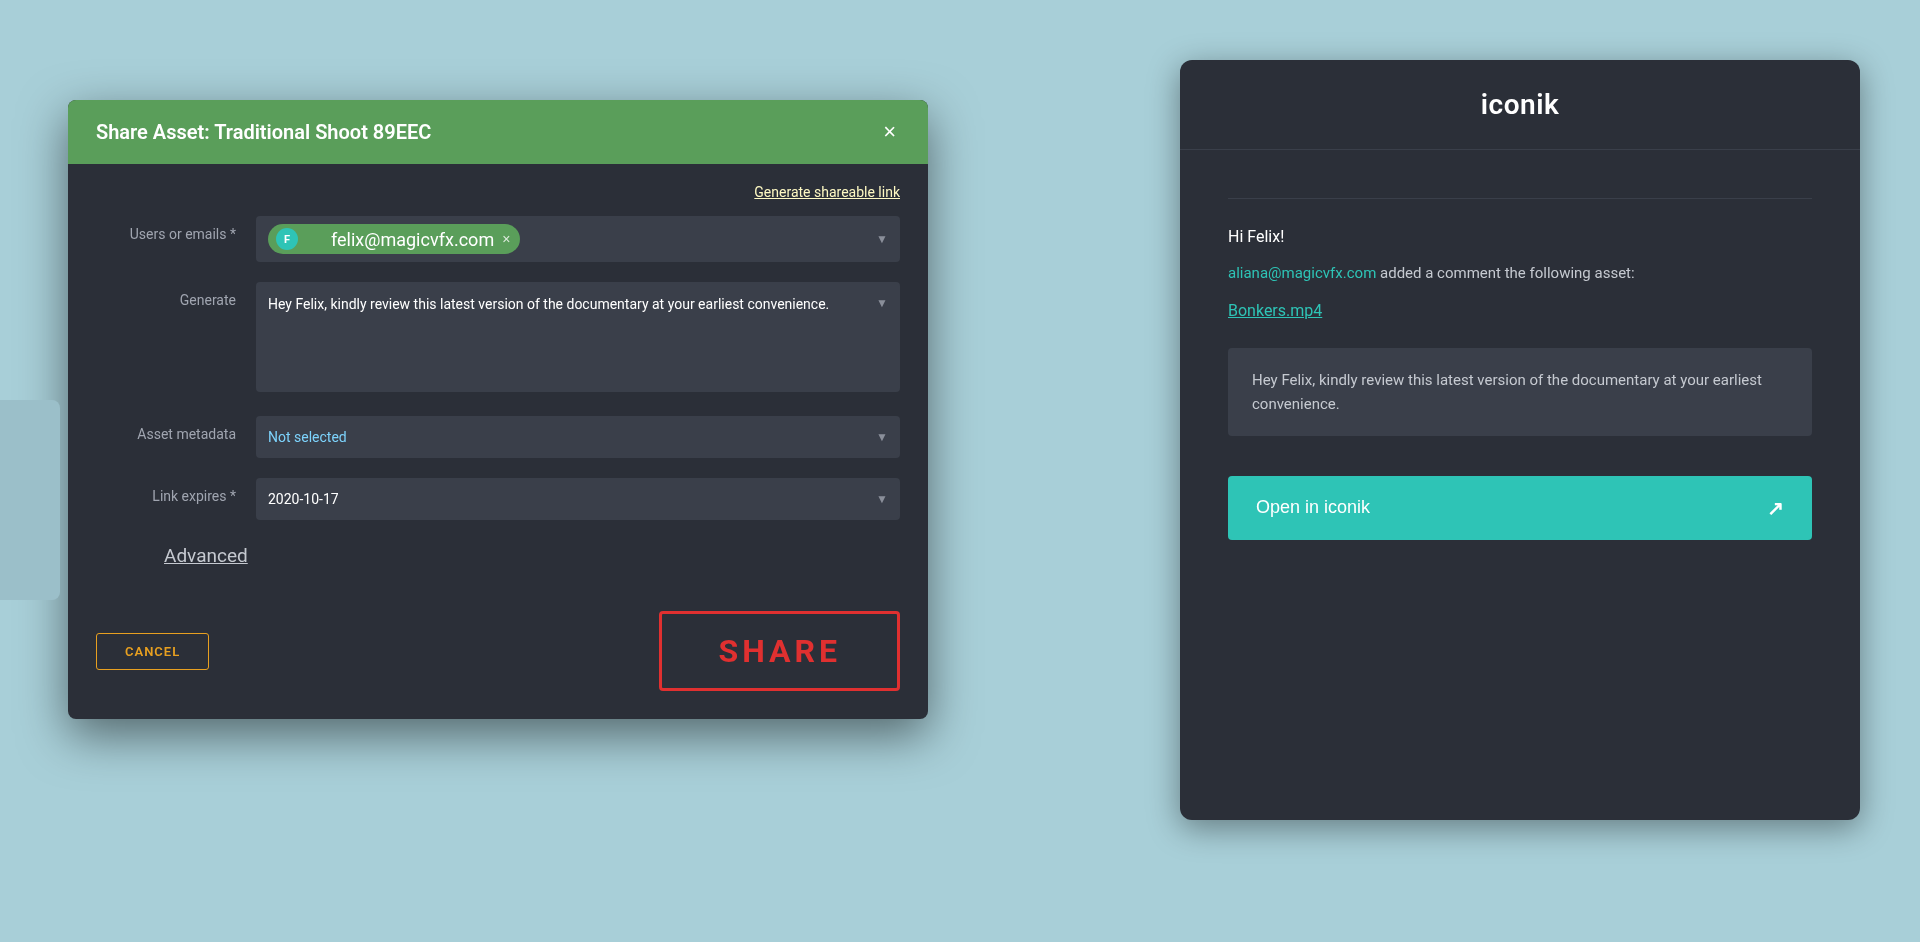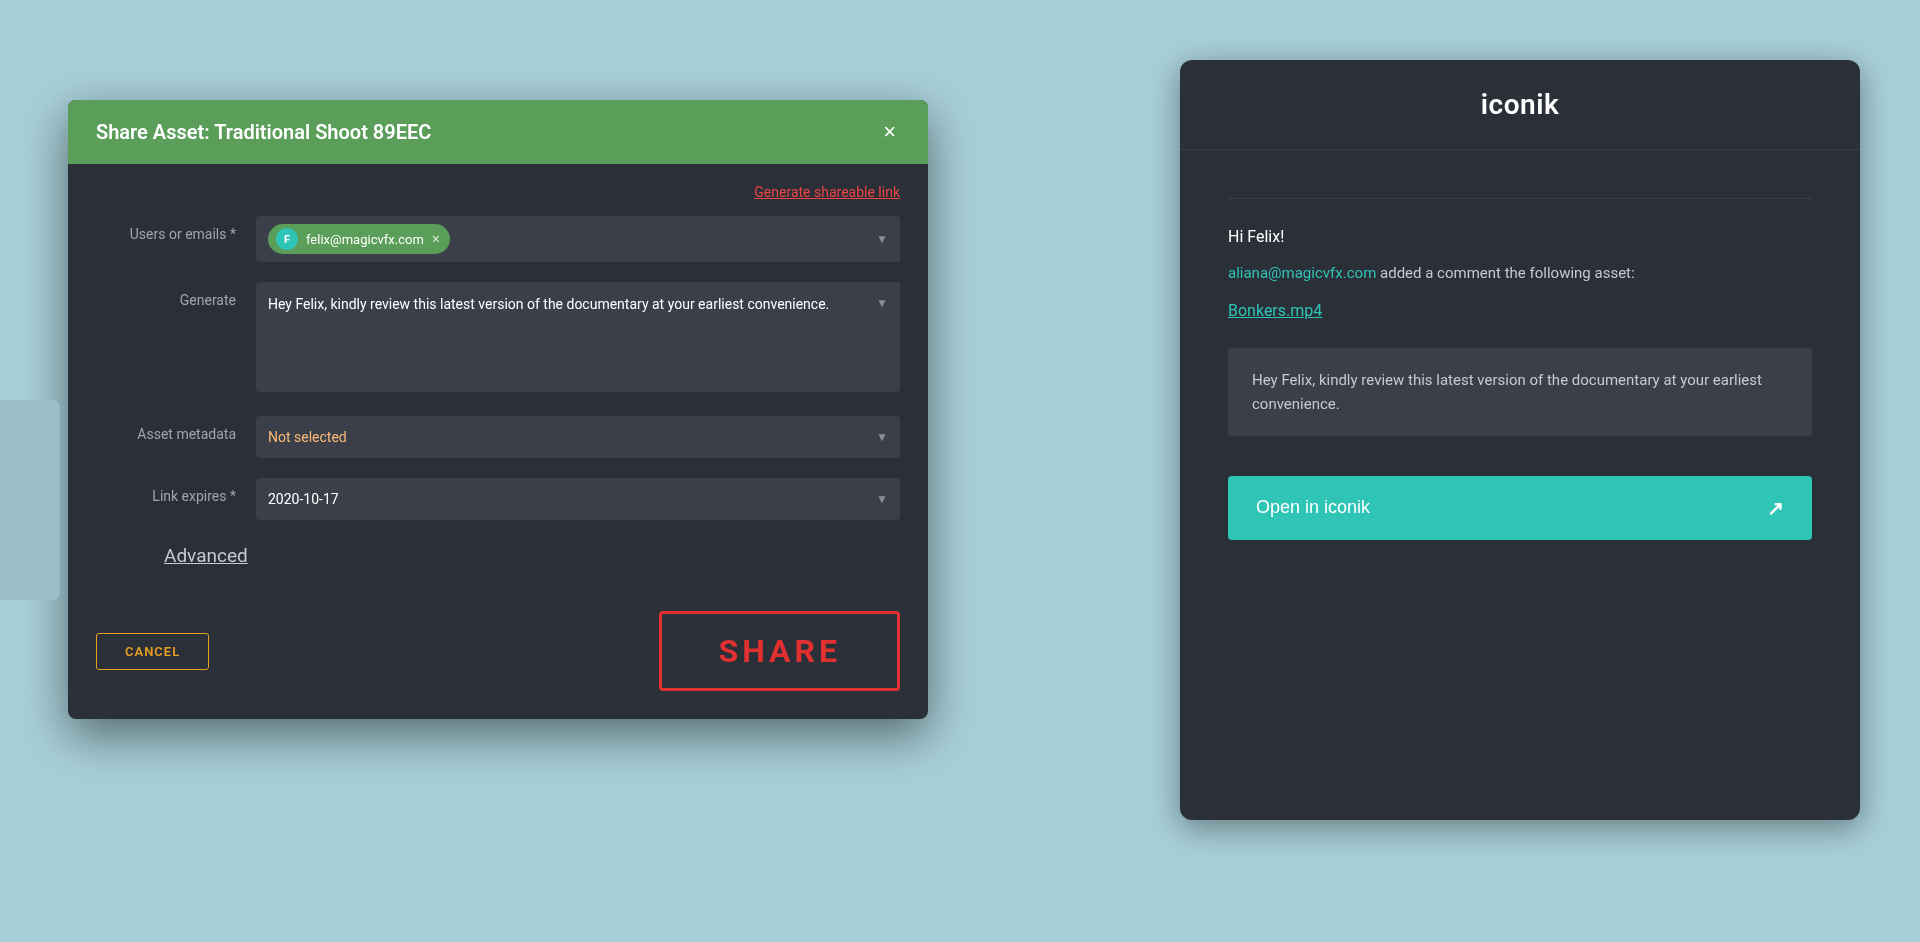--- a/index.html
+++ b/index.html
@@ -169,21 +169,21 @@
     }
 
     .generate-link-row {
       display: flex;
       justify-content: flex-end;
       margin-bottom: 16px;
     }
 
     .generate-link-text {
       font-size: 14px;
-      color: #ef4444;
+      color: #fef9c3;
       cursor: pointer;
       text-decoration: underline;
     }
 
     .form-row {
       display: flex;
       align-items: flex-start;
       margin-bottom: 20px;
     }
 
@@ -232,22 +232,23 @@
       border-radius: 50%;
       display: flex;
       align-items: center;
       justify-content: center;
       font-size: 11px;
       font-weight: 700;
       color: #ffffff;
     }
 
     .user-tag-email {
-      font-size: 13px;
-      color: #ffffff;
+      font-size: 18px;
+      color: #ffffff;
+      margin-left: 25px;
     }
 
     .user-tag-remove {
       font-size: 14px;
       color: rgba(255,255,255,0.8);
       cursor: pointer;
       background: none;
       border: none;
       padding: 0;
       line-height: 1;
@@ -284,21 +285,21 @@
     .select-wrapper {
       position: relative;
     }
 
     .select-display {
       width: 100%;
       background: #3a3f4a;
       border: none;
       border-radius: 4px;
       padding: 10px 40px 10px 12px;
-      color: #fdba74;
+      color: #7dd3fc;
       font-size: 14px;
       cursor: pointer;
       min-height: 42px;
       display: flex;
       align-items: center;
     }
 
     .advanced-link {
       font-size: 19px;
       color: #c5c9d0;

